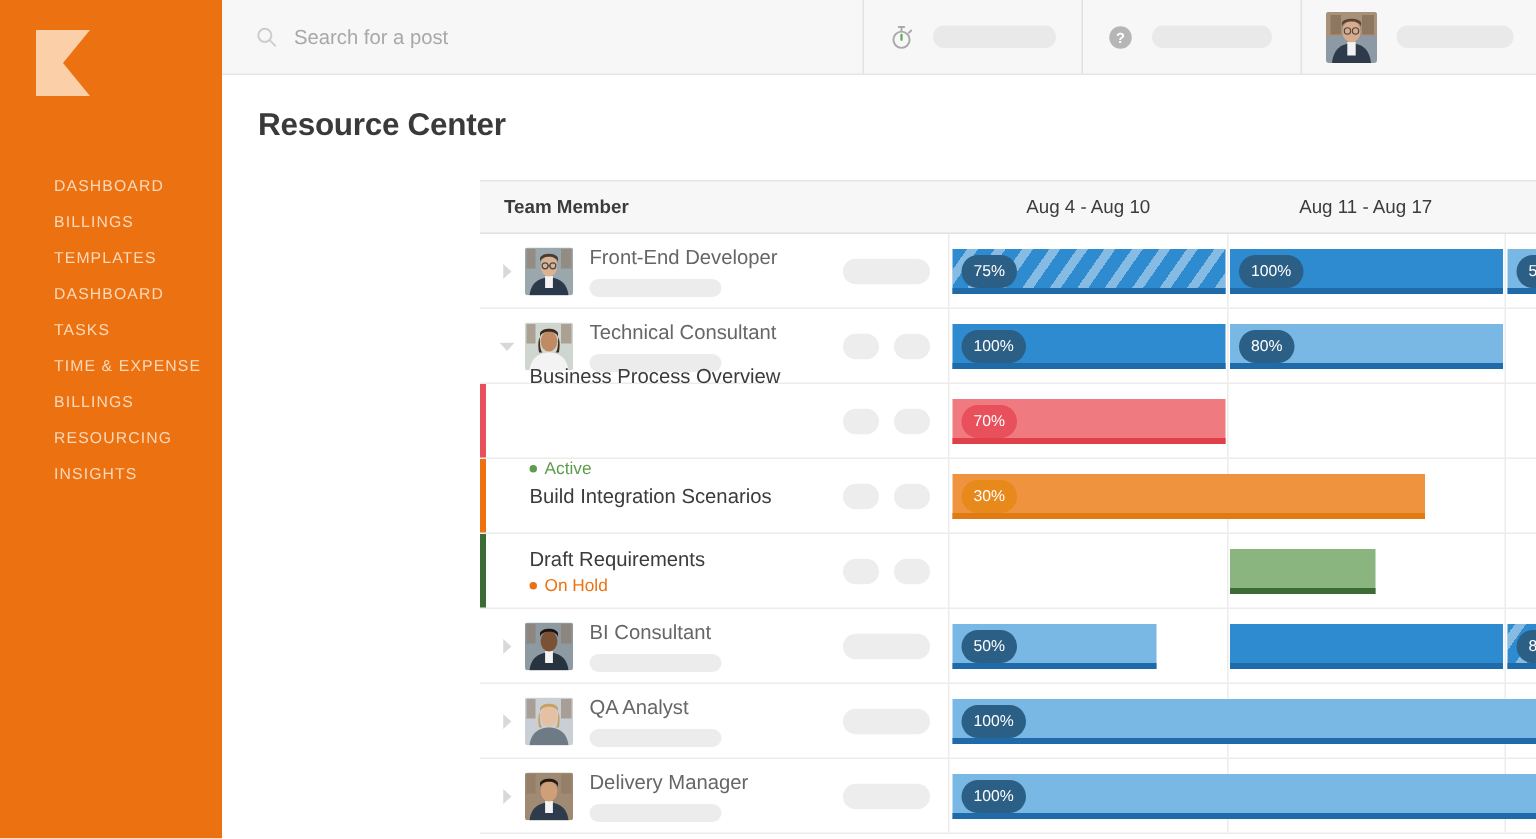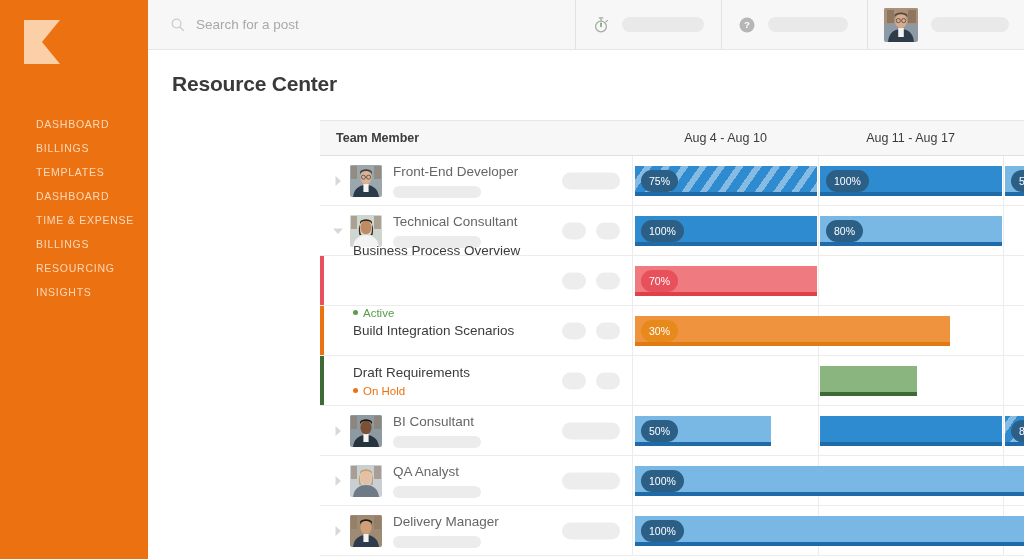--- a/index.html
+++ b/index.html
@@ -180,20 +180,21 @@
     <div class="logo-wrap">
       <svg class="logo-mark" viewBox="0 0 40 48">
         <polygon points="2,2 38,2 20,24 38,46 2,46" fill="#fbd0a8"></polygon>
       </svg>
     </div>
     <div class="nav">
         <div class="nav-item">DASHBOARD</div>
         <div class="nav-item">BILLINGS</div>
         <div class="nav-item">TEMPLATES</div>
         <div class="nav-item">DASHBOARD</div>
+        <div class="nav-item">TASKS</div>
         <div class="nav-item">TIME &amp; EXPENSE</div>
         <div class="nav-item">BILLINGS</div>
         <div class="nav-item">RESOURCING</div>
         <div class="nav-item">INSIGHTS</div>
       </div>
   </nav>
 
   <div class="main">
 
     <div class="topbar">

